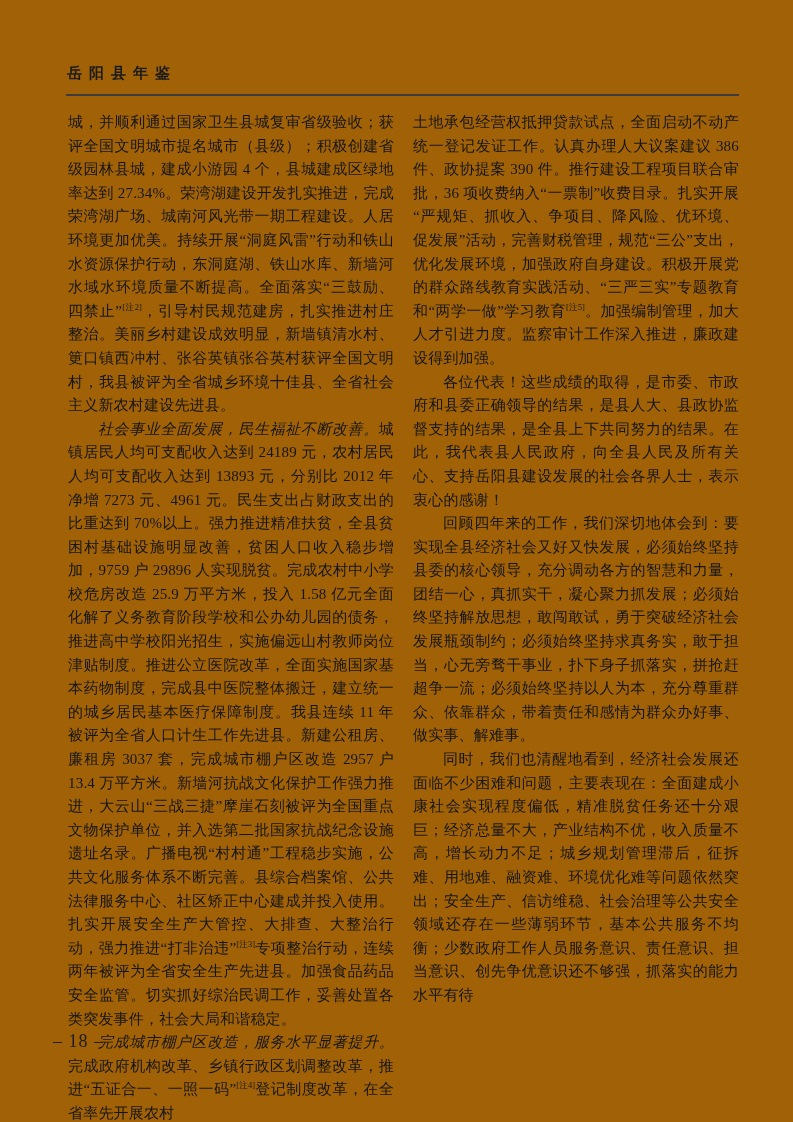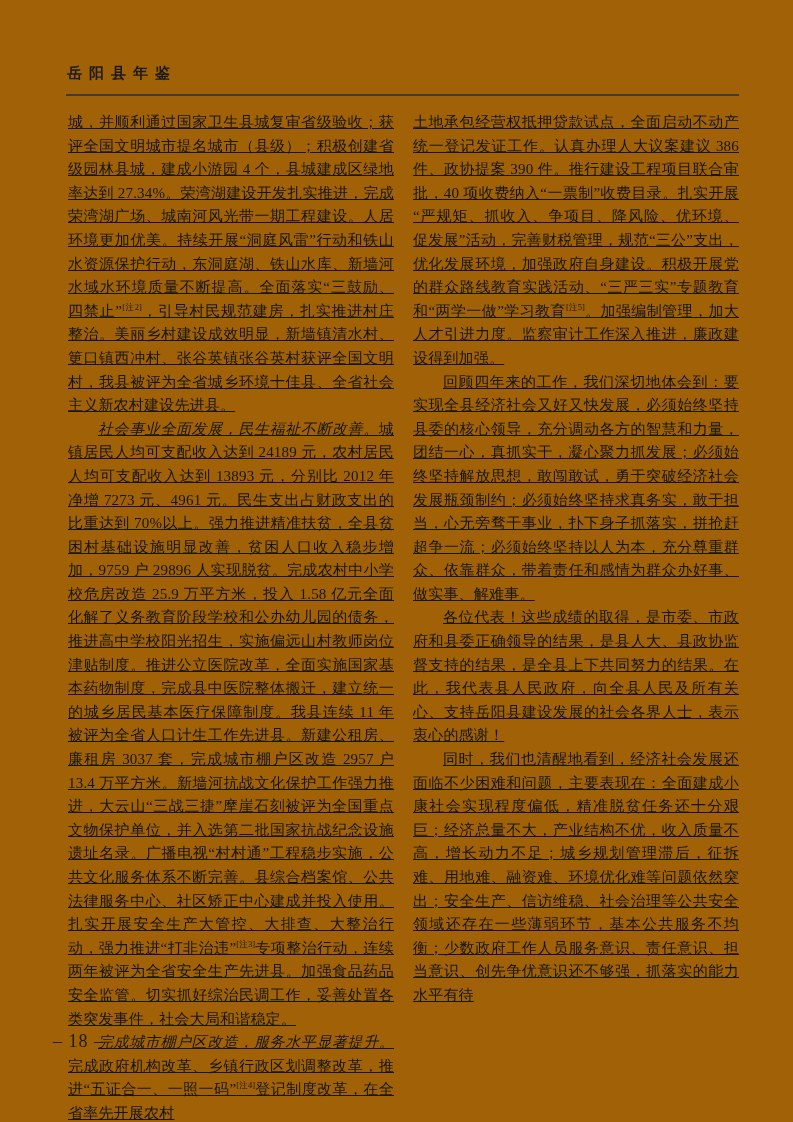--- a/index.html
+++ b/index.html
@@ -41,21 +41,21 @@
   }
   .col {
     width: 326px;
     font-size: 15px;
     line-height: 23.6px;
     text-align: justify;
     text-justify: inter-character;
     color: #151515;
     letter-spacing: 0.2px;
   }
-  p.para { margin: 0; padding: 0; text-decoration: underline; }
+  p.para { margin: 0; padding: 0; }
   p.para.indent { text-indent: 2em; }
   .lead-kai { font-style: italic; }
   sup.note-ref {
     font-size: 8.5px;
     line-height: 0;
     vertical-align: super;
     letter-spacing: 0;
   }
   .page-footer {
     position: absolute;
@@ -78,23 +78,23 @@
 
   <main class="columns">
 
     <section class="col">
       <p class="para"><span>城，并顺利通过国家卫生县城复审省级验收；获评全国文明城市提名城市（县级）；积极创建省级园林县城，建成小游园 4 个，县城建成区绿地率达到 27.34%。荣湾湖建设开发扎实推进，完成荣湾湖广场、城南河风光带一期工程建设。人居环境更加优美。持续开展“洞庭风雷”行动和铁山水资源保护行动，东洞庭湖、铁山水库、新墙河水域水环境质量不断提高。全面落实“三鼓励、四禁止”</span><sup class="note-ref">[注2]</sup><span>，引导村民规范建房，扎实推进村庄整治。美丽乡村建设成效明显，新墙镇清水村、筻口镇西冲村、张谷英镇张谷英村获评全国文明村，我县被评为全省城乡环境十佳县、全省社会主义新农村建设先进县。</span></p>
       <p class="para indent"><span class="lead-kai">社会事业全面发展，民生福祉不断改善。</span><span>城镇居民人均可支配收入达到 24189 元，农村居民人均可支配收入达到 13893 元，分别比 2012 年净增 7273 元、4961 元。民生支出占财政支出的比重达到 70%以上。强力推进精准扶贫，全县贫困村基础设施明显改善，贫困人口收入稳步增加，9759 户 29896 人实现脱贫。完成农村中小学校危房改造 25.9 万平方米，投入 1.58 亿元全面化解了义务教育阶段学校和公办幼儿园的债务，推进高中学校阳光招生，实施偏远山村教师岗位津贴制度。推进公立医院改革，全面实施国家基本药物制度，完成县中医院整体搬迁，建立统一的城乡居民基本医疗保障制度。我县连续 11 年被评为全省人口计生工作先进县。新建公租房、廉租房 3037 套，完成城市棚户区改造 2957 户 13.4 万平方米。新墙河抗战文化保护工作强力推进，大云山“三战三捷”摩崖石刻被评为全国重点文物保护单位，并入选第二批国家抗战纪念设施遗址名录。广播电视“村村通”工程稳步实施，公共文化服务体系不断完善。县综合档案馆、公共法律服务中心、社区矫正中心建成并投入使用。扎实开展安全生产大管控、大排查、大整治行动，强力推进“打非治违”</span><sup class="note-ref">[注3]</sup><span>专项整治行动，连续两年被评为全省安全生产先进县。加强食品药品安全监管。切实抓好综治民调工作，妥善处置各类突发事件，社会大局和谐稳定。</span></p>
       <p class="para indent"><span class="lead-kai">完成城市棚户区改造，服务水平显著提升。</span><span>完成政府机构改革、乡镇行政区划调整改革，推进“五证合一、一照一码”</span><sup class="note-ref">[注4]</sup><span>登记制度改革，在全省率先开展农村</span></p>
     </section>
 
     <section class="col">
-      <p class="para"><span>土地承包经营权抵押贷款试点，全面启动不动产统一登记发证工作。认真办理人大议案建议 386 件、政协提案 390 件。推行建设工程项目联合审批，40 项收费纳入“一票制”收费目录。扎实开展“严规矩、抓收入、争项目、降风险、优环境、促发展”活动，完善财税管理，规范“三公”支出，优化发展环境，加强政府自身建设。积极开展党的群众路线教育实践活动、“三严三实”专题教育和“两学一做”学习教育</span><sup class="note-ref">[注5]</sup><span>。加强编制管理，加大人才引进力度。监察审计工作深入推进，廉政建设得到加强。</span></p>
+      <p class="para"><span>土地承包经营权抵押贷款试点，全面启动不动产统一登记发证工作。认真办理人大议案建议 386 件、政协提案 390 件。推行建设工程项目联合审批，36 项收费纳入“一票制”收费目录。扎实开展“严规矩、抓收入、争项目、降风险、优环境、促发展”活动，完善财税管理，规范“三公”支出，优化发展环境，加强政府自身建设。积极开展党的群众路线教育实践活动、“三严三实”专题教育和“两学一做”学习教育</span><sup class="note-ref">[注5]</sup><span>。加强编制管理，加大人才引进力度。监察审计工作深入推进，廉政建设得到加强。</span></p>
+      <p class="para indent"><span>各位代表！这些成绩的取得，是市委、市政府和县委正确领导的结果，是县人大、县政协监督支持的结果，是全县上下共同努力的结果。在此，我代表县人民政府，向全县人民及所有关心、支持岳阳县建设发展的社会各界人士，表示衷心的感谢！</span></p>
       <p class="para indent"><span>回顾四年来的工作，我们深切地体会到：要实现全县经济社会又好又快发展，必须始终坚持县委的核心领导，充分调动各方的智慧和力量，团结一心，真抓实干，凝心聚力抓发展；必须始终坚持解放思想，敢闯敢试，勇于突破经济社会发展瓶颈制约；必须始终坚持求真务实，敢于担当，心无旁骛干事业，扑下身子抓落实，拼抢赶超争一流；必须始终坚持以人为本，充分尊重群众、依靠群众，带着责任和感情为群众办好事、做实事、解难事。</span></p>
-      <p class="para indent"><span>各位代表！这些成绩的取得，是市委、市政府和县委正确领导的结果，是县人大、县政协监督支持的结果，是全县上下共同努力的结果。在此，我代表县人民政府，向全县人民及所有关心、支持岳阳县建设发展的社会各界人士，表示衷心的感谢！</span></p>
       <p class="para indent"><span>同时，我们也清醒地看到，经济社会发展还面临不少困难和问题，主要表现在：全面建成小康社会实现程度偏低，精准脱贫任务还十分艰巨；经济总量不大，产业结构不优，收入质量不高，增长动力不足；城乡规划管理滞后，征拆难、用地难、融资难、环境优化难等问题依然突出；安全生产、信访维稳、社会治理等公共安全领域还存在一些薄弱环节，基本公共服务不均衡；少数政府工作人员服务意识、责任意识、担当意识、创先争优意识还不够强，抓落实的能力水平有待</span></p>
     </section>
 
   </main>
 
   <footer class="page-footer">
     <span>– 18 –</span>
   </footer>
 
 </div>

